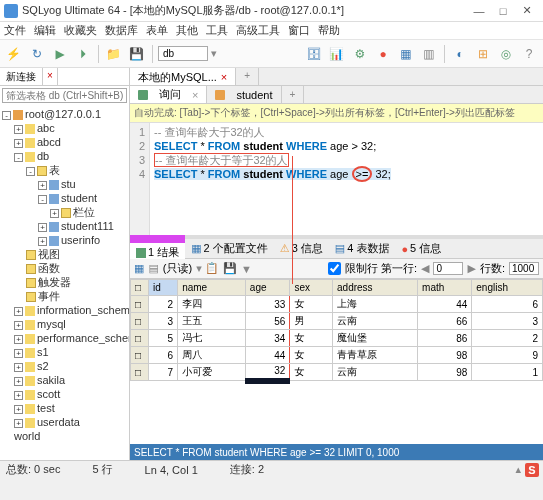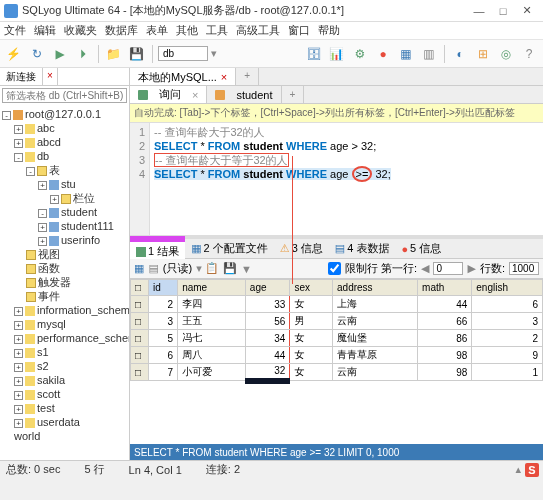--- a/index.html
+++ b/index.html
@@ -45,35 +45,35 @@
 .gutter{width:20px;background:#f0f0f0;text-align:right;padding:2px 4px 2px 0;color:#888;line-height:14px;border-right:1px solid #ddd}
 .code{flex:1;padding:2px 4px;line-height:14px;white-space:pre;position:relative}
 .kw{color:#0070c0;font-weight:bold}
 .cmt{color:#888}
 .hlred{border:1px solid #e74c3c}
 .circred{border:2px solid #e74c3c;border-radius:50%;padding:0 2px}
 .redline{position:absolute;left:292px;top:156px;width:1px;height:128px;background:#e74c3c;z-index:10}
 .splitter{height:4px;background:#ddd;cursor:row-resize}
 .resulttabs{height:20px;background:#eee;display:flex;align-items:center;border-bottom:1px solid #ccc;font-size:10px}
 .rtab{padding:2px 6px;display:flex;align-items:center;gap:2px}
-.rtab.active{background:#fff;border-top:6px solid #d946ef}
+.rtab.active{background:#fff;border-top:8px solid #d946ef}
 .rtab .ricon{width:10px;height:10px;background:#5a9e6f}
 .resultbar{height:20px;background:#f5f5f5;display:flex;align-items:center;padding:0 4px;gap:4px;font-size:10px;border-bottom:1px solid #ccc}
 .resultbar .spacer{flex:1}
 .resultbar input[type=text]{width:30px;border:1px solid #aaa;padding:0 2px;font-size:10px}
 .grid{flex:1;overflow:auto;background:#fff;position:relative}
 .grid table{border-collapse:collapse;width:100%}
 .grid th,.grid td{border:1px solid #ccc;padding:1px 4px;font-size:10px;text-align:left;height:16px;white-space:nowrap}
 .grid th{background:#ece9d8;font-weight:normal}
 .grid .headid{background:#c5d9f1}
 .grid .rowhead{width:18px;background:#ece9d8}
 .grid .agecol{border-left:1px solid #e74c3c;border-right:1px solid #e74c3c}
 .grid tr:last-child .agecol{border-bottom:6px solid #0f172a}
 .bottombar{height:16px;background:#3b7ab5;color:#fff;font-size:10px;padding:1px 4px;display:flex;align-items:center}
-.statusbar{height:18px;background:#f0f0f0;display:flex;align-items:center;padding:0 6px;gap:24px;font-size:10px;color:#333;border-top:1px solid #ccc;position:relative}
+.statusbar{height:18px;background:#f0f0f0;display:flex;align-items:center;padding:0 6px;gap:32px;font-size:10px;color:#333;border-top:1px solid #ccc;position:relative}
 .statusbar .sicon{position:absolute;right:4px;width:14px;height:14px;background:#e74c3c;border-radius:2px;display:flex;align-items:center;justify-content:center;color:#fff;font-weight:bold}
 .statusbar .chev{position:absolute;right:22px;color:#888}
 </style>
 </head>
 <body>
 
 <div class="titlebar">
   <div class="logo"></div>
   <div class="title">SQLyog Ultimate 64 - [本地的MySQL服务器/db - root@127.0.0.1*]</div>
   <div class="winbtn">—</div>
@@ -126,22 +126,22 @@
       <div class="sidetab x">×</div>
     </div>
     <div class="filterbox"><input class="filterinput" placeholder="筛选表格 db (Ctrl+Shift+B)" style=""></div>
     <div class="tree">
       <div class="node"><span class="toggle">-</span><span class="icon i-server"></span><span>root@127.0.0.1</span></div>
       <div class="node" style="padding-left:12px"><span class="toggle">+</span><span class="icon i-db"></span><span>abc</span></div>
       <div class="node" style="padding-left:12px"><span class="toggle">+</span><span class="icon i-db"></span><span>abcd</span></div>
       <div class="node" style="padding-left:12px"><span class="toggle">-</span><span class="icon i-db"></span><span>db</span></div>
       <div class="node" style="padding-left:24px"><span class="toggle">-</span><span class="icon i-folder"></span><span>表</span></div>
       <div class="node" style="padding-left:36px"><span class="toggle">+</span><span class="icon i-table"></span><span>stu</span></div>
+      <div class="node" style="padding-left:36px"><span class="toggle">-</span><span class="icon i-table"></span><span>student</span></div>
       <div class="node" style="padding-left:48px"><span class="toggle">+</span><span class="icon i-folder"></span><span>栏位</span></div>
-      <div class="node" style="padding-left:36px"><span class="toggle">-</span><span class="icon i-table"></span><span>student</span></div>
       <div class="node" style="padding-left:36px"><span class="toggle">+</span><span class="icon i-table"></span><span>student111</span></div>
       <div class="node" style="padding-left:36px"><span class="toggle">+</span><span class="icon i-table"></span><span>userinfo</span></div>
       <div class="node" style="padding-left:24px"><span class="icon i-folder"></span><span>视图</span></div>
       <div class="node" style="padding-left:24px"><span class="icon i-folder"></span><span>函数</span></div>
       <div class="node" style="padding-left:24px"><span class="icon i-folder"></span><span>触发器</span></div>
       <div class="node" style="padding-left:24px"><span class="icon i-folder"></span><span>事件</span></div>
       <div class="node" style="padding-left:12px"><span class="toggle">+</span><span class="icon i-db"></span><span>information_schema</span></div>
       <div class="node" style="padding-left:12px"><span class="toggle">+</span><span class="icon i-db"></span><span>mysql</span></div>
       <div class="node" style="padding-left:12px"><span class="toggle">+</span><span class="icon i-db"></span><span>performance_schema</span></div>
       <div class="node" style="padding-left:12px"><span class="toggle">+</span><span class="icon i-db"></span><span>s1</span></div>

